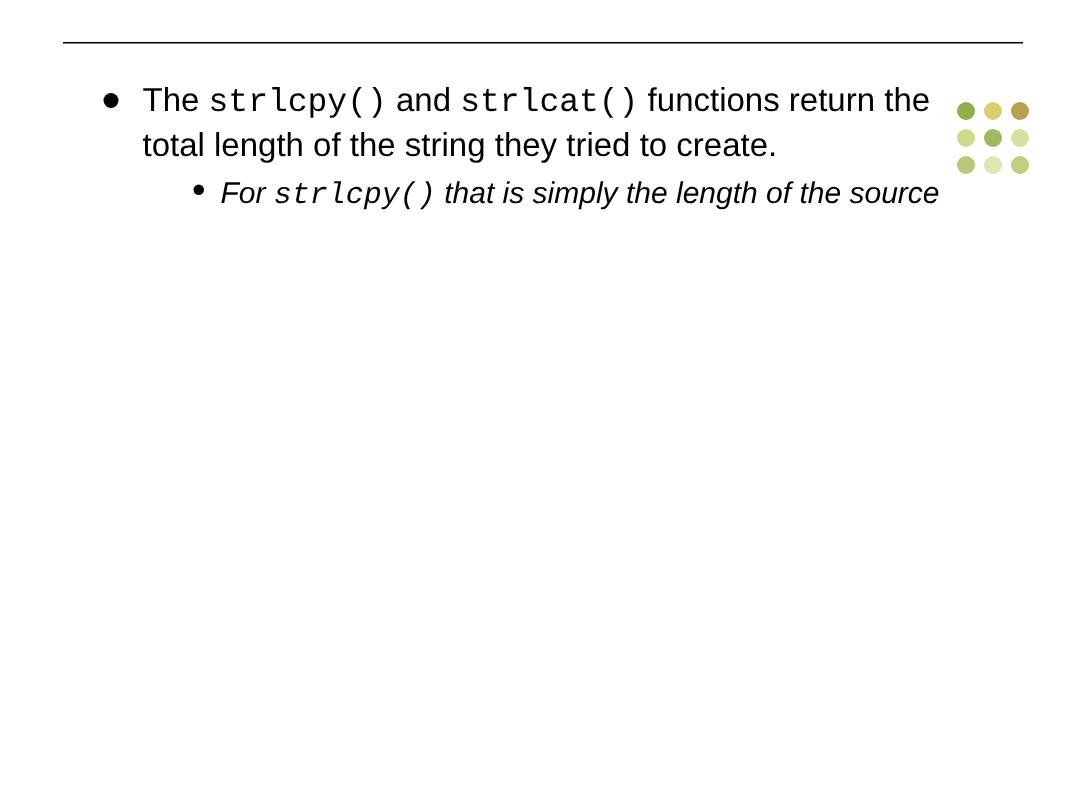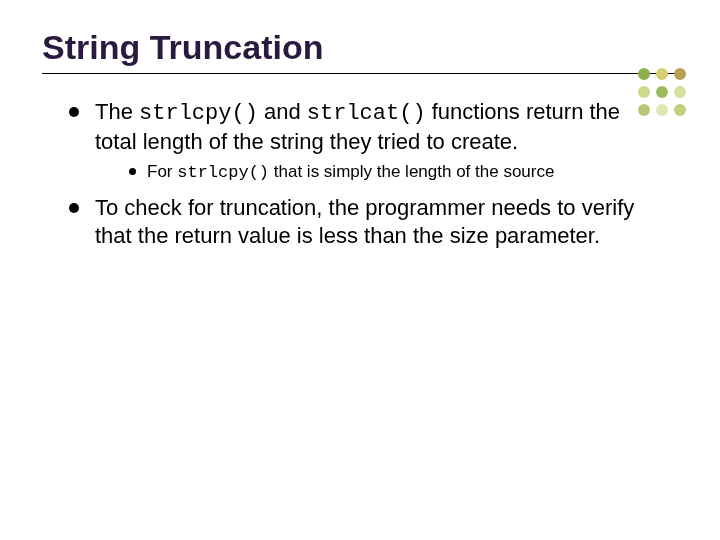--- a/index.html
+++ b/index.html
@@ -80,44 +80,44 @@
     border-radius: 50%;
   }
   ul.sub {
     list-style: none;
     margin: 6px 0 10px 0;
     padding: 0 0 0 34px;
   }
   ul.sub > li {
     position: relative;
     padding-left: 18px;
-    font-size: 17px;
+    font-size: 20px;
     line-height: 1.3;
     margin-bottom: 2px;
+    font-style: italic;
   }
   ul.sub > li::before {
     content: "";
     position: absolute;
     left: 0;
     top: 7px;
     width: 7px;
     height: 7px;
     background: #000;
     border-radius: 50%;
   }
   .code {
     font-family: "Courier New", Courier, monospace;
   }
 </style>
 </head>
 <body>
 
 <div class="slide">
 
-  <h1 class="title">String Truncation</h1>
   <hr class="title-rule">
 
   <div class="dots">
     <span class="d1"></span>
     <span class="d2"></span>
     <span class="d3"></span>
     <span class="d4"></span>
     <span class="d5"></span>
     <span class="d6"></span>
     <span class="d7"></span>
@@ -127,18 +127,15 @@
 
   <ul class="top">
     <li>
       <span>The </span><span class="code">strlcpy()</span><span> and </span><span class="code">strlcat()</span><span> functions return the total length of the string they tried to create.</span>
       <ul class="sub">
         <li>
           <span>For </span><span class="code">strlcpy()</span><span> that is simply the length of the source</span>
         </li>
       </ul>
     </li>
-    <li>
-      <span>To check for truncation, the programmer needs to verify that the return value is less than the size parameter.</span>
-    </li>
   </ul>
 
 </div>
 
 </body></html>

